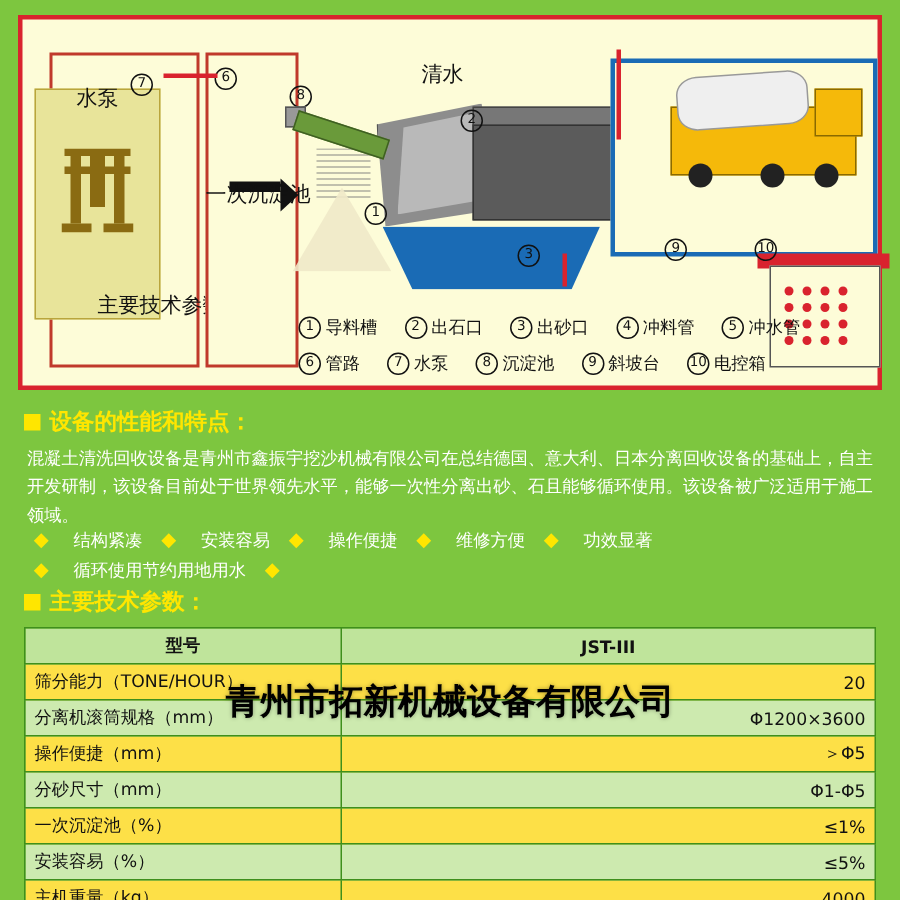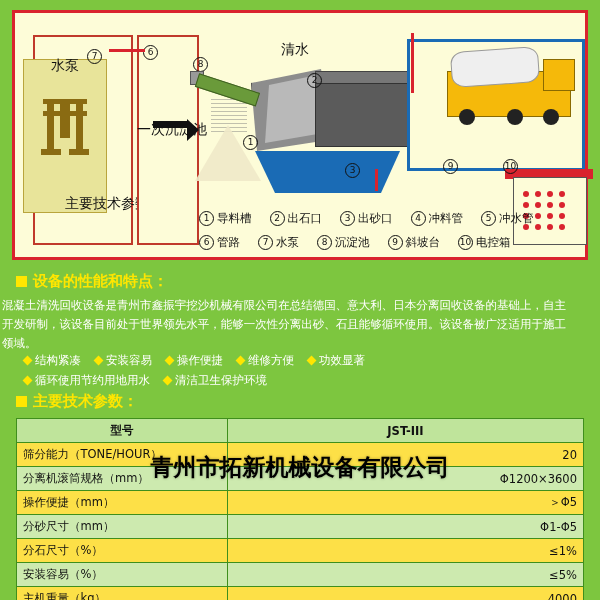--- a/index.html
+++ b/index.html
@@ -144,28 +144,28 @@
   .legend-item{display:flex;align-items:center;gap:3px;white-space:nowrap;}
 
   
   .section-title{
     position:absolute;display:flex;align-items:center;gap:6px;
     font-size:15px;font-weight:bold;color:#ffe600;
   }
   .bullet-sq{width:11px;height:11px;background:#ffe600;display:inline-block;}
 
   .para{
-    position:absolute;left:2px;width:564px;
+    position:absolute;left:18px;width:564px;
     font-size:11.5px;line-height:19px;color:#ffffff;text-align:justify;
   }
   .features{
     position:absolute;left:24px;width:556px;font-size:11.5px;color:#ffffff;line-height:20px;
   }
   .feat-row{display:flex;gap:14px;align-items:center;flex-wrap:wrap;}
-  .feat-item{display:flex;align-items:center;gap:4px;}
+  .feat-item{display:flex;align-items:center;gap:18px;}
   .diamond{width:7px;height:7px;background:#ffe600;transform:rotate(45deg);display:inline-block;}
 
   
   .spec-table{
     position:absolute;left:16px;top:418px;width:568px;
     border-collapse:collapse;font-size:11.5px;color:#111;
   }
   .spec-table td{
     border:1px solid #3f8f1c;
     padding:2px 6px;height:19px;
@@ -348,21 +348,20 @@
         <span>功效显著</span>
       </span>
   </div>
   <div class="feat-row">
     <span class="feat-item">
         <span class="diamond"></span>
         <span>循环使用节约用地用水</span>
       </span>
     <span class="feat-item">
         <span class="diamond"></span>
-        <span>清洁卫生保护环境</span>
       </span>
   </div>
 </div>
 
 <div class="section-title" style="left:16px;top:392px;">
   <span class="bullet-sq"></span>
   <span>主要技术参数：</span>
 </div>
 
 <table class="spec-table">
@@ -381,21 +380,21 @@
     </tr>
     <tr>
       <td class="col-a">操作便捷（mm）</td>
       <td class="col-b">＞Φ5</td>
     </tr>
     <tr>
       <td class="col-a">分砂尺寸（mm）</td>
       <td class="col-b">Φ1-Φ5</td>
     </tr>
     <tr>
-      <td class="col-a">分石尺寸（%）</td>
+      <td class="col-a">一次沉淀池（%）</td>
       <td class="col-b">≤1%</td>
     </tr>
     <tr>
       <td class="col-a">安装容易（%）</td>
       <td class="col-b">≤5%</td>
     </tr>
     <tr>
       <td class="col-a">主机重量（kg）</td>
       <td class="col-b">4000</td>
     </tr>

